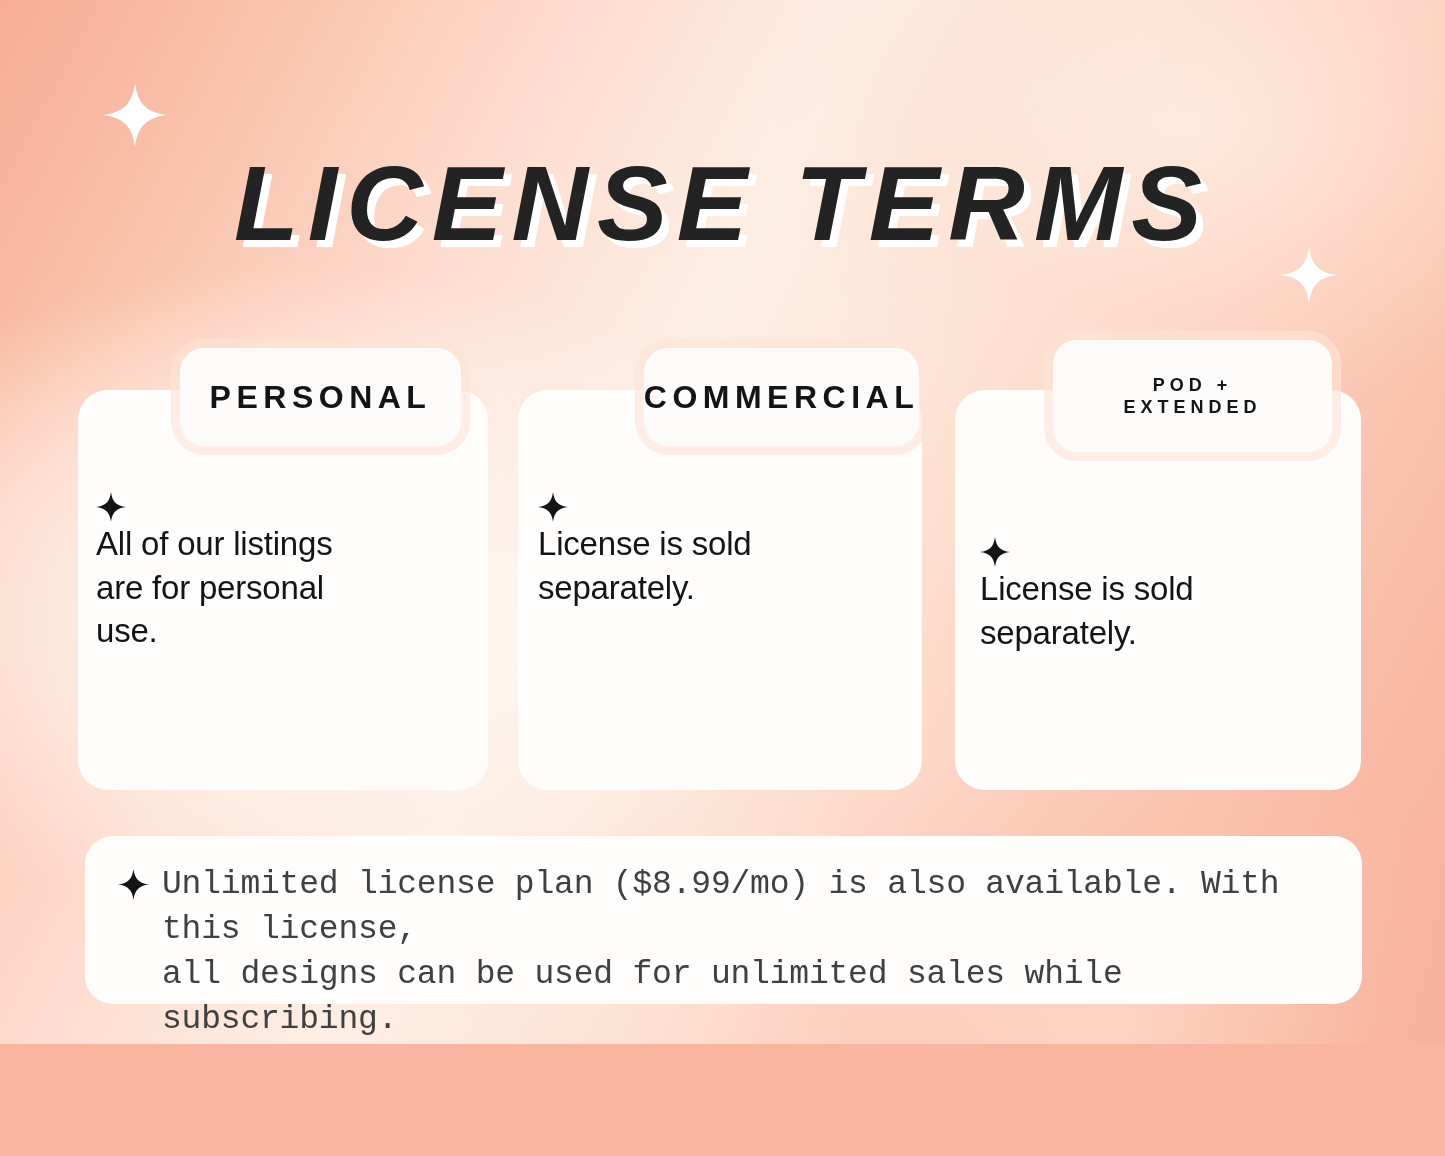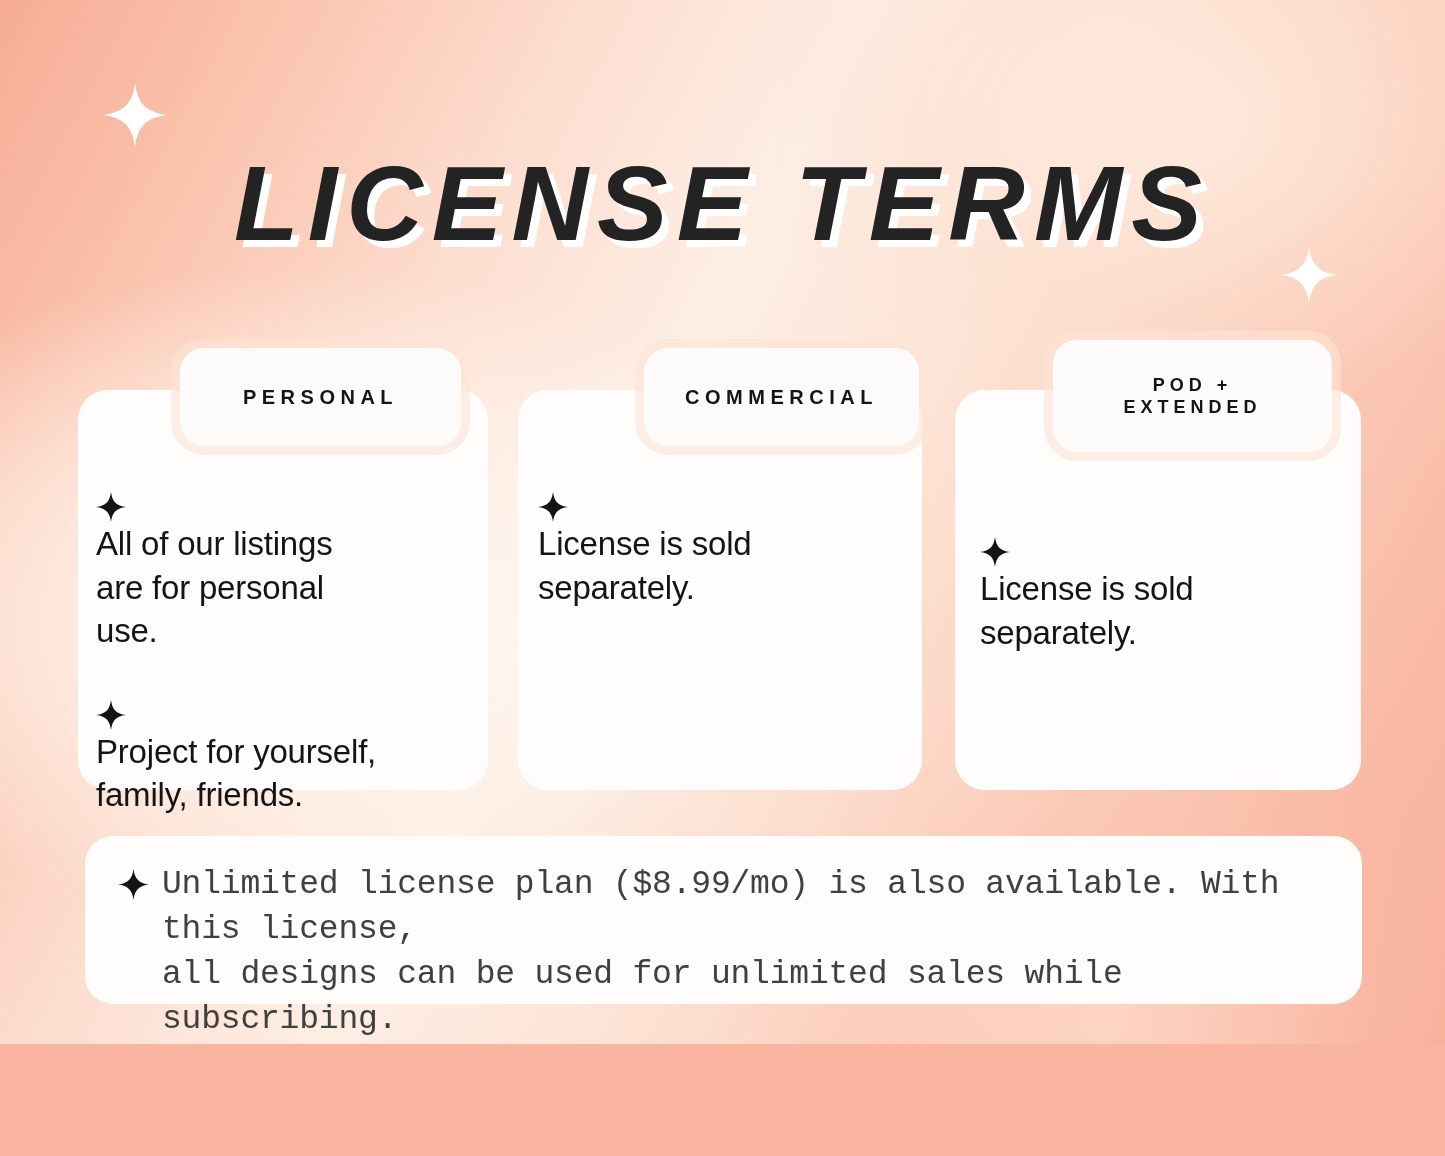--- a/index.html
+++ b/index.html
@@ -107,21 +107,21 @@
     justify-content: center;
     text-align: center;
   }
   .pill-1 { left: 180px;  top: 348px; width: 281px; height: 98px; }
   .pill-2 { left: 644px;  top: 348px; width: 275px; height: 98px; }
   .pill-3 { left: 1053px; top: 340px; width: 279px; height: 112px; }
 
   .pill-text {
     font-family: "Liberation Sans", sans-serif;
     font-weight: bold;
-    font-size: 20px;
+    font-size: 32px;
     letter-spacing: 5.5px;
     color: #141414;
     line-height: 1.25;
     text-transform: uppercase;
   }
   .pill-3 .pill-text { font-size: 18px; letter-spacing: 5px; }
 
   .card-body {
     position: absolute;
     box-sizing: border-box;
@@ -228,27 +228,20 @@
 
   <div class="card-body body-1">
     <div class="bullet-row">
       <svg class="star-glyph" width="30" height="30" viewBox="0 0 100 100" fill="#141414">
         <path d="M50 0 C54 32 68 46 100 50 C68 54 54 68 50 100 C46 68 32 54 0 50 C32 46 46 32 50 0 Z"></path>
       </svg>
       <div class="bullet-text">All of our listings
 are for personal
 use.</div>
     </div>
-    <div class="bullet-row">
-      <svg class="star-glyph" width="30" height="30" viewBox="0 0 100 100" fill="#141414">
-        <path d="M50 0 C54 32 68 46 100 50 C68 54 54 68 50 100 C46 68 32 54 0 50 C32 46 46 32 50 0 Z"></path>
-      </svg>
-      <div class="bullet-text">Project for yourself,
-family, friends.</div>
-    </div>
   </div>
 
   <div class="card-body body-2">
     <div class="bullet-row">
       <svg class="star-glyph" width="30" height="30" viewBox="0 0 100 100" fill="#141414">
         <path d="M50 0 C54 32 68 46 100 50 C68 54 54 68 50 100 C46 68 32 54 0 50 C32 46 46 32 50 0 Z"></path>
       </svg>
       <div class="bullet-text">License is sold
 separately.</div>
     </div>

